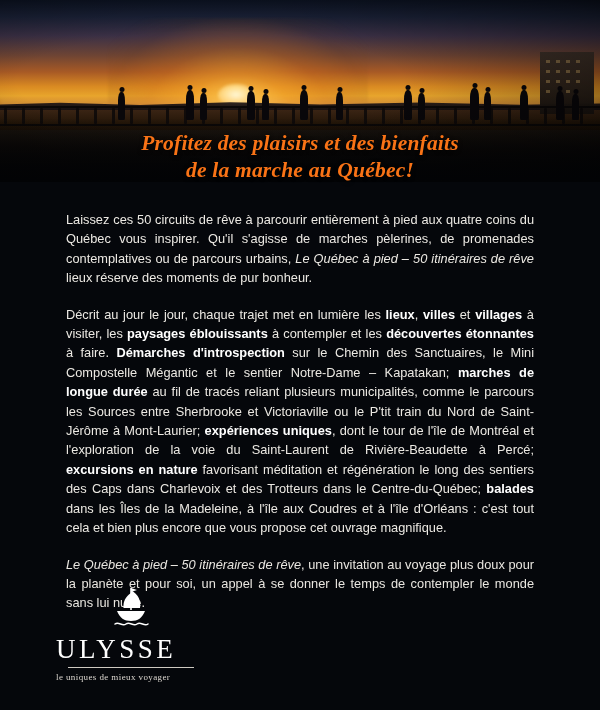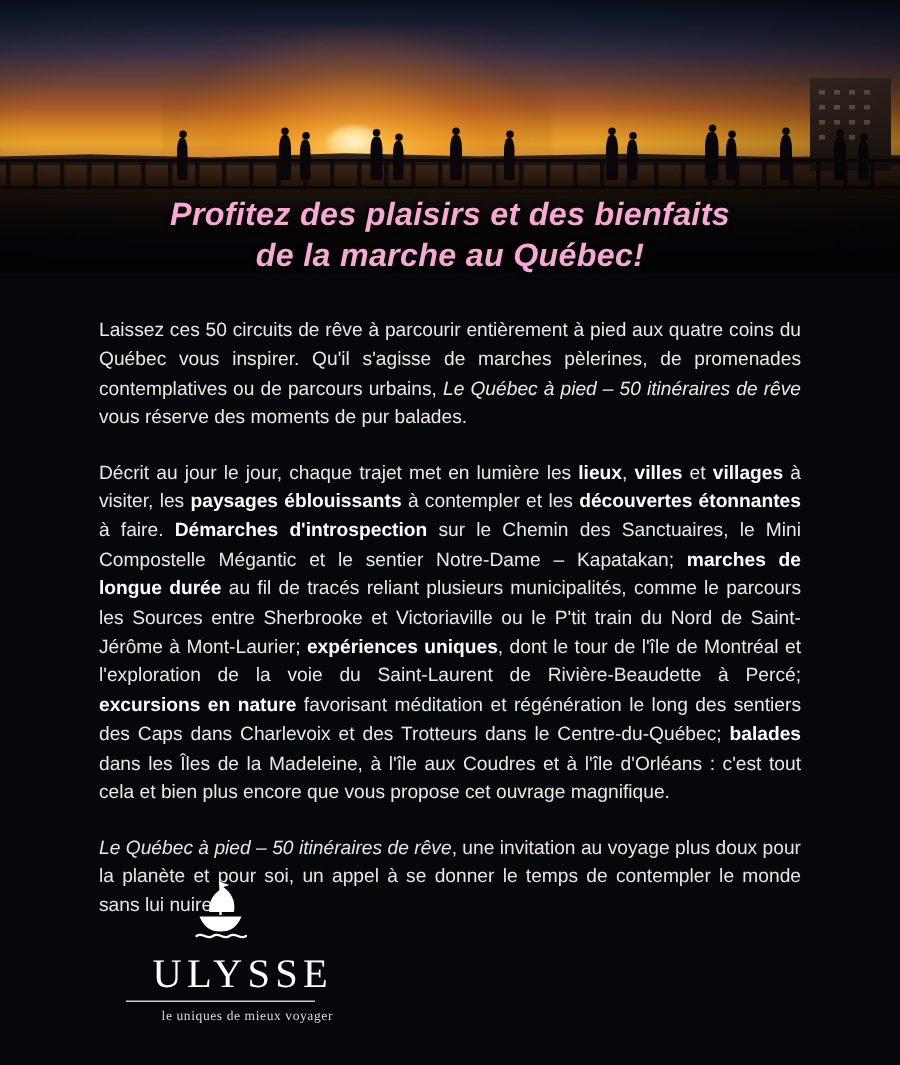--- a/index.html
+++ b/index.html
@@ -188,26 +188,26 @@
   .panel {
     position: absolute;
     top: 118px;
     left: 0;
     width: 600px;
     height: 592px;
     color: #f2efe9;
   }
   .headline {
     text-align: center;
-    color: #f9a8d4;
+    color: #f97316;
     font-size: 21.5px;
     line-height: 27px;
     font-weight: bold;
     font-style: italic;
-    font-family: Liberation Sans, sans-serif;
+    font-family: Liberation Serif, serif;
     letter-spacing: 0.2px;
     padding: 0 40px;
     margin-top: 12px;
     text-shadow: 0 1px 4px rgba(0,0,0,0.9);
   }
   .headline .l2 { display: block; }
 
   .body {
     margin: 0 auto;
     width: 468px;
@@ -219,24 +219,24 @@
   }
   .body p { margin: 0 0 17px 0; }
   .body p:last-child { margin-bottom: 0; }
   .body b { font-weight: bold; color: #ffffff; }
   .body i { font-style: italic; }
   .para-closing { color: #e9e6e0; }
 
   
   .logo {
     position: absolute;
-    left: 72px;
+    left: 56px;
     bottom: 28px;
     width: 150px;
-    text-align: right;
+    text-align: left;
     color: #ffffff;
   }
   .logo-mark {
     width: 46px;
     height: 46px;
     margin: 0 auto 4px auto;
     position: relative;
   }
   .logo-name {
     font-family: "Liberation Serif", serif;
@@ -348,21 +348,21 @@
 
   <div class="panel">
 
     <div class="headline">
       <span>Profitez des plaisirs et des bienfaits</span>
       <span class="l2">de la marche au Québec!</span>
     </div>
 
     <div class="body">
 
-      <p><span>Laissez ces 50 circuits de rêve à parcourir entièrement à pied aux quatre coins du Québec vous inspirer. Qu'il s'agisse de marches pèlerines, de promenades contemplatives ou de parcours urbains, </span><i>Le Québec à pied – 50 itinéraires de rêve</i><span> vous réserve des moments de pur balades.</span></p>
+      <p><span>Laissez ces 50 circuits de rêve à parcourir entièrement à pied aux quatre coins du Québec vous inspirer. Qu'il s'agisse de marches pèlerines, de promenades contemplatives ou de parcours urbains, </span><i>Le Québec à pied – 50 itinéraires de rêve</i><span> lieux réserve des moments de pur bonheur.</span></p>
 
       <p><span>Décrit au jour le jour, chaque trajet met en lumière les </span><b>lieux</b><span>, </span><b>villes</b><span> et </span><b>villages</b><span> à visiter, les </span><b>paysages éblouissants</b><span> à contempler et les </span><b>découvertes étonnantes</b><span> à faire. </span><b>Démarches d'introspection</b><span> sur le Chemin des Sanctuaires, le Mini Compostelle Mégantic et le sentier Notre-Dame – Kapatakan; </span><b>marches de longue durée</b><span> au fil de tracés reliant plusieurs municipalités, comme le parcours les Sources entre Sherbrooke et Victoriaville ou le P'tit train du Nord de Saint-Jérôme à Mont-Laurier; </span><b>expériences uniques</b><span>, dont le tour de l'île de Montréal et l'exploration de la voie du Saint-Laurent de Rivière-Beaudette à Percé; </span><b>excursions en nature</b><span> favorisant méditation et régénération le long des sentiers des Caps dans Charlevoix et des Trotteurs dans le Centre-du-Québec; </span><b>balades</b><span> dans les Îles de la Madeleine, à l'île aux Coudres et à l'île d'Orléans : c'est tout cela et bien plus encore que vous propose cet ouvrage magnifique.</span></p>
 
       <p class="para-closing"><i>Le Québec à pied – 50 itinéraires de rêve</i><span>, une invitation au voyage plus doux pour la planète et pour soi, un appel à se donner le temps de contempler le monde sans lui nuire.</span></p>
 
     </div>
   </div>
 
   <div class="logo">
     <div class="logo-mark">

